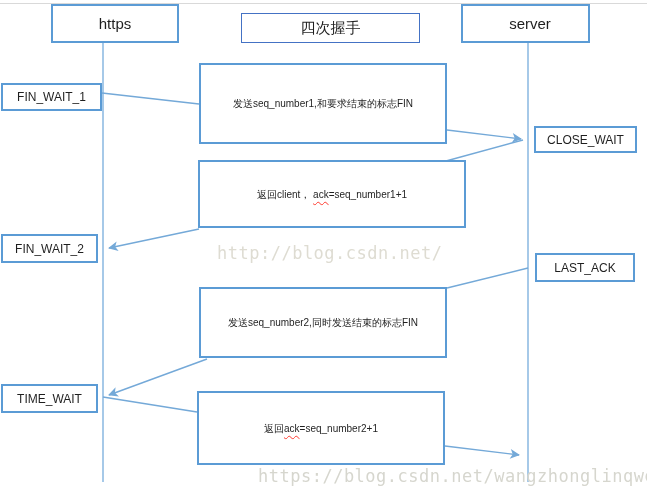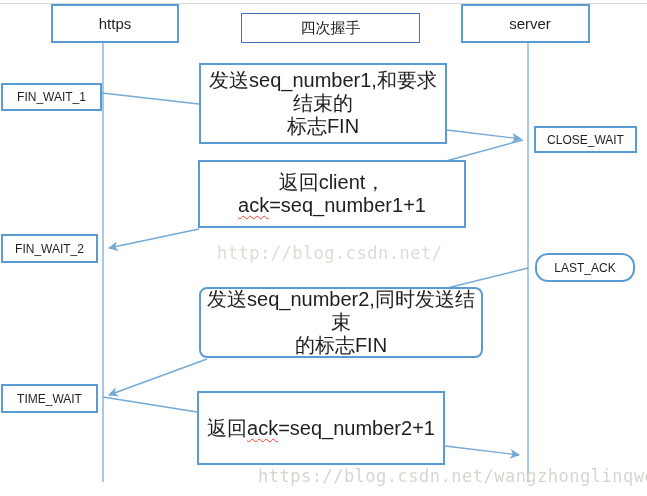--- a/index.html
+++ b/index.html
@@ -22,21 +22,21 @@
     position:absolute;
     background:#fff;
     border:2px solid #5b9bd5;
     box-sizing:border-box;
     display:flex;align-items:center;justify-content:center;
     text-align:center;
   }
   .actor{font-size:15px;}
   .title-box{border:1.5px solid #4472c4;font-size:15px;}
   .state{font-size:12px;white-space:nowrap;}
-  .msg{font-size:20px;line-height:23px;flex-direction:column;padding:2px 6px;}
+  .msg{font-size:10px;line-height:23px;padding:2px 6px;}
   .msg .row{display:block;}
   .sq{
     text-decoration:underline;
     text-decoration-style:wavy;
     text-decoration-color:#ff3b30;
     text-decoration-thickness:1px;
     text-underline-offset:3px;
   }
   #connectors{
     position:absolute;left:0;top:0;width:647px;height:496px;
@@ -98,36 +98,36 @@
   <div class="box state" style="left:1px;top:234px;width:97px;height:29px;">
     <span>FIN_WAIT_2</span>
   </div>
   <div class="box state" style="left:1px;top:384px;width:97px;height:29px;">
     <span>TIME_WAIT</span>
   </div>
 
   <div class="box state" style="left:534px;top:126px;width:103px;height:27px;">
     <span>CLOSE_WAIT</span>
   </div>
-  <div class="box state" style="left:535px;top:253px;width:100px;height:29px;border-radius:13px;">
+  <div class="box state" style="left:535px;top:253px;width:100px;height:29px;">
     <span>LAST_ACK</span>
   </div>
 
   <div class="box msg" style="left:199px;top:63px;width:248px;height:81px;">
     <span class="row">发送seq_number1,和要求结束的</span>
     <span class="row">标志FIN</span>
   </div>
 
   <div class="box msg" style="left:198px;top:160px;width:268px;height:68px;">
     <span class="row">
       <span>返回client， </span><span class="sq">ack</span><span>=seq_number1+1</span>
     </span>
   </div>
 
-  <div class="box msg" style="left:199px;top:287px;width:284px;height:71px;border-radius:8px;">
+  <div class="box msg" style="left:199px;top:287px;width:248px;height:71px;">
     <span class="row">发送seq_number2,同时发送结束</span>
     <span class="row">的标志FIN</span>
   </div>
 
   <div class="box msg" style="left:197px;top:391px;width:248px;height:74px;">
     <span class="row">
       <span>返回</span><span class="sq">ack</span><span>=seq_number2+1</span>
     </span>
   </div>
 

